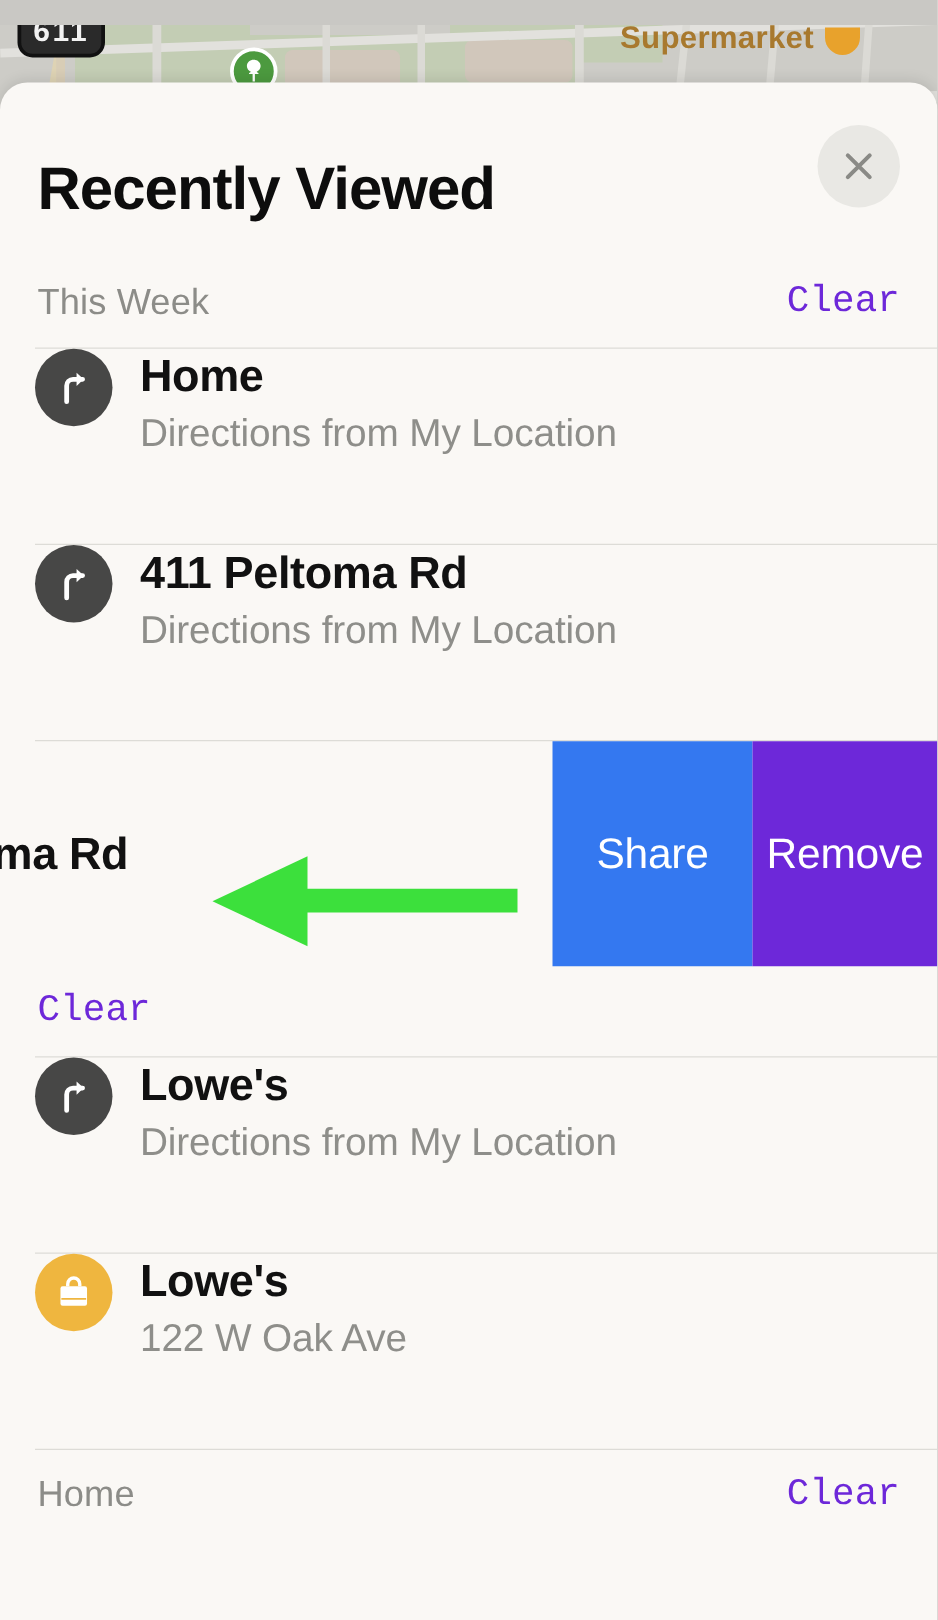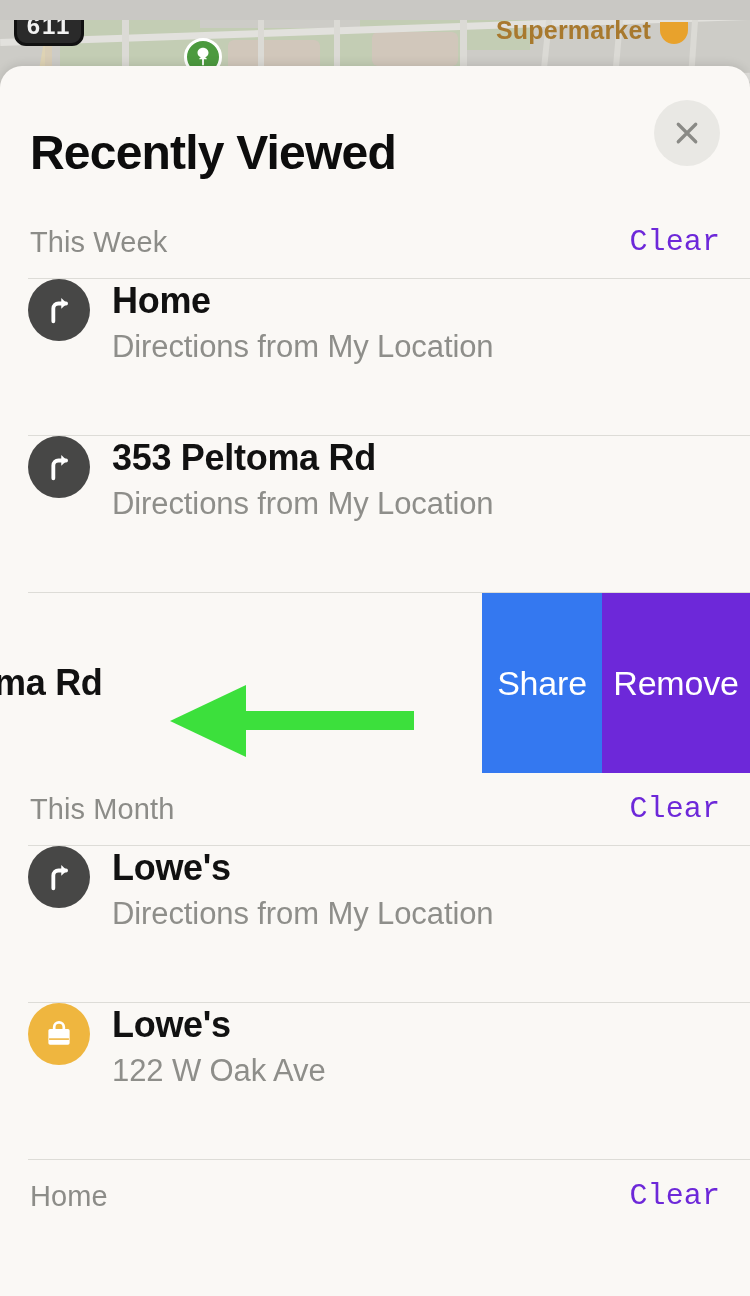--- a/index.html
+++ b/index.html
@@ -125,21 +125,21 @@
     white-space:nowrap;
   }
   #swipe-actions{
     position:absolute; right:0; top:0; height:180px; display:flex;
   }
   .swipe-btn{
     display:flex; align-items:center; justify-content:center;
     font-size:34px; color:#fff; border:none; cursor:pointer;
     font-family:"Liberation Sans", sans-serif; letter-spacing:-0.2px;
   }
-  #share-button{ width:120px; background:#3478f0; }
+  #share-button{ width:160px; background:#3478f0; }
   #remove-button{ width:148px; background:#6d28d9; }
 
   
   #annotation-arrow{
     position:absolute; left:168px; top:663px; width:248px; height:76px;
     pointer-events:none; z-index:40;
   }
 
   .row-sep{ height:1px; background:#dddcd7; margin-left:28px; }
 </style>
@@ -216,36 +216,35 @@
     <div class="row-sep"></div>
 
     <div class="row">
       <div class="row-icon directions">
         <svg viewBox="0 0 24 24" fill="none" aria-hidden="true">
           <path d="M8 20 V11 a3.6 3.6 0 0 1 3.6-3.6 H17" stroke="#ffffff" stroke-width="2.7" stroke-linecap="round" stroke-linejoin="round"></path>
           <path d="M13.6 3.6 L17.6 7.4 L13.6 11.2 Z" fill="#ffffff"></path>
         </svg>
       </div>
       <div class="row-text">
-        <span class="row-title">353 Peltoma Rd</span>
+        <span class="row-title">411 Peltoma Rd</span>
         <span class="row-sub">Directions from My Location</span>
       </div>
     </div>
     <div class="row-sep"></div>
 
     <div id="swiped-row">
       <div id="swiped-row-title">ma Rd</div>
       <div id="swipe-actions">
         <button class="swipe-btn" id="share-button">Share</button>
         <button class="swipe-btn" id="remove-button">Remove</button>
       </div>
     </div>
 
     <div class="section-header">
-      <span class="section-title">This Month</span>
       <button class="section-clear">Clear</button>
     </div>
     <div class="divider"></div>
 
     <div class="row">
       <div class="row-icon directions">
         <svg viewBox="0 0 24 24" fill="none" aria-hidden="true">
           <path d="M8 20 V11 a3.6 3.6 0 0 1 3.6-3.6 H17" stroke="#ffffff" stroke-width="2.7" stroke-linecap="round" stroke-linejoin="round"></path>
           <path d="M13.6 3.6 L17.6 7.4 L13.6 11.2 Z" fill="#ffffff"></path>
         </svg>

